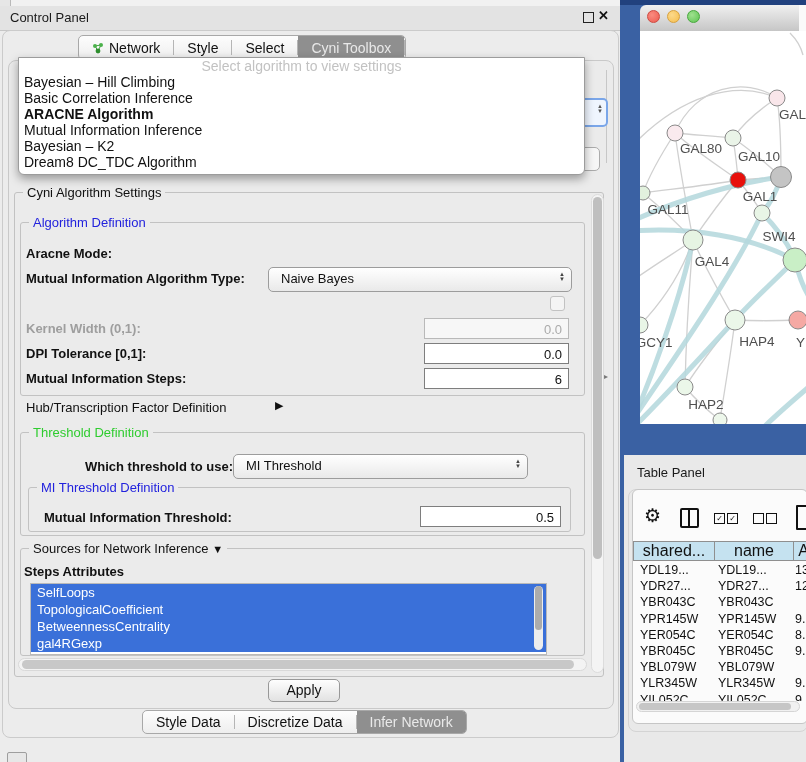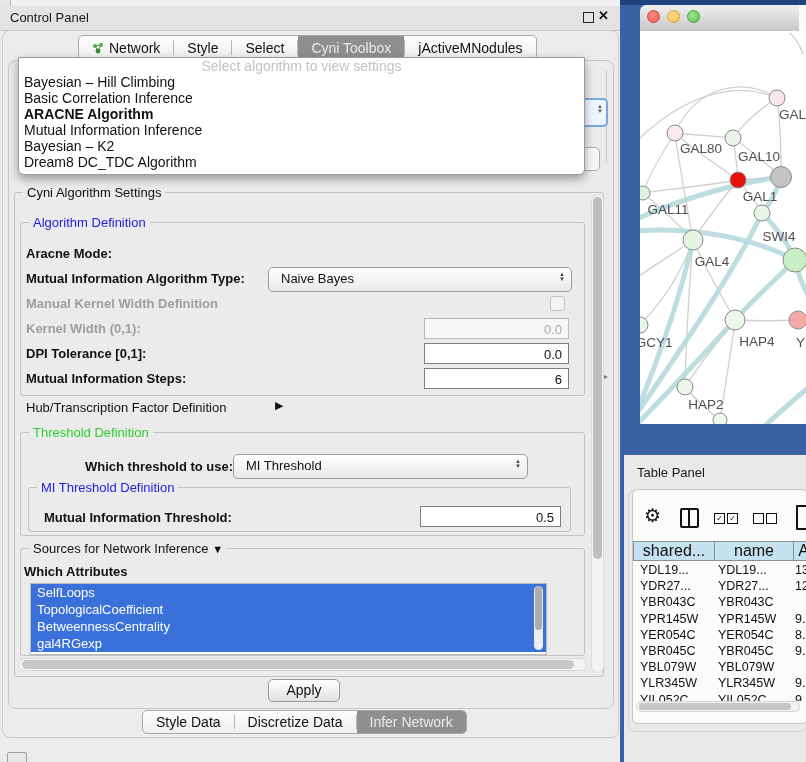--- a/index.html
+++ b/index.html
@@ -149,23 +149,20 @@
       </div>
       <div class="tabsep"></div>
       <div class="tab">
         <span>Select</span>
       </div>
       <div class="tabsep"></div>
       <div class="tab active">
         <span>Cyni Toolbox</span>
       </div>
       <div class="tabsep"></div>
-      <div class="tab">
-        <span>jActiveMNodules</span>
-      </div>
     </div>
 
   <div class="abs content-panel"></div>
   <div class="abs cp-outline"></div>
 
   <div class="abs frag-vline"></div>
   <div class="abs frag-combo-focus">
       <span class="spin">▲<br>▼</span>
     </div>
   <div class="abs frag-combo2"></div>
@@ -192,21 +189,20 @@
 
   <div class="abs group" style="left:20px;top:222px;width:563px;height:172px;">
     <span class="legend blue">Algorithm Definition</span>
   </div>
   <span class="lbl" style="left:26px;top:246px;">Aracne Mode:</span>
   <span class="lbl" style="left:26px;top:271px;">Mutual Information Algorithm Type:</span>
   <div class="combo" style="left:268px;top:267px;width:302px;">
     <span class="combo-text">Naive Bayes</span>
     <span class="combo-spin">▲<br>▼</span>
   </div>
-  <span class="lbl disabled" style="left:26px;top:296px;">Manual Kernel Width Definition</span>
   <div class="checkbox" style="left:550px;top:296px;"></div>
   <span class="lbl disabled" style="left:26px;top:321px;">Kernel Width (0,1):</span>
   <div class="field disabled" style="left:424px;top:318px;width:145px;">0.0</div>
   <span class="lbl" style="left:26px;top:346px;">DPI Tolerance [0,1]:</span>
   <div class="field" style="left:424px;top:343px;width:145px;">0.0</div>
   <span class="lbl" style="left:26px;top:371px;">Mutual Information Steps:</span>
   <div class="field" style="left:424px;top:368px;width:145px;">6</div>
 
   <span class="lbl plain" style="left:26px;top:400px;">Hub/Transcription Factor Definition</span>
   <span class="abs tri" style="left:275px;top:399px;">▶</span>
@@ -224,21 +220,21 @@
   </div>
   <span class="lbl" style="left:44px;top:510px;">Mutual Information Threshold:</span>
   <div class="field" style="left:420px;top:506px;width:141px;">0.5</div>
 
   <div class="abs group" style="left:20px;top:548px;width:563px;height:106px;">
     <span class="legend">
       <span>Sources for Network Inference</span>
       <span class="tri">▼</span>
     </span>
   </div>
-  <span class="lbl" style="left:24px;top:564px;">Which Attributes</span>
+  <span class="lbl" style="left:24px;top:564px;">Steps Attributes</span>
   <div class="abs attr-list">
     <div id="attr-items">
         <div class="attr-item">SelfLoops</div>
         <div class="attr-item">TopologicalCoefficient</div>
         <div class="attr-item">BetweennessCentrality</div>
         <div class="attr-item">gal4RGexp</div>
       </div>
     <div class="attr-vscroll">
         <div class="attr-vthumb"></div>
       </div>

